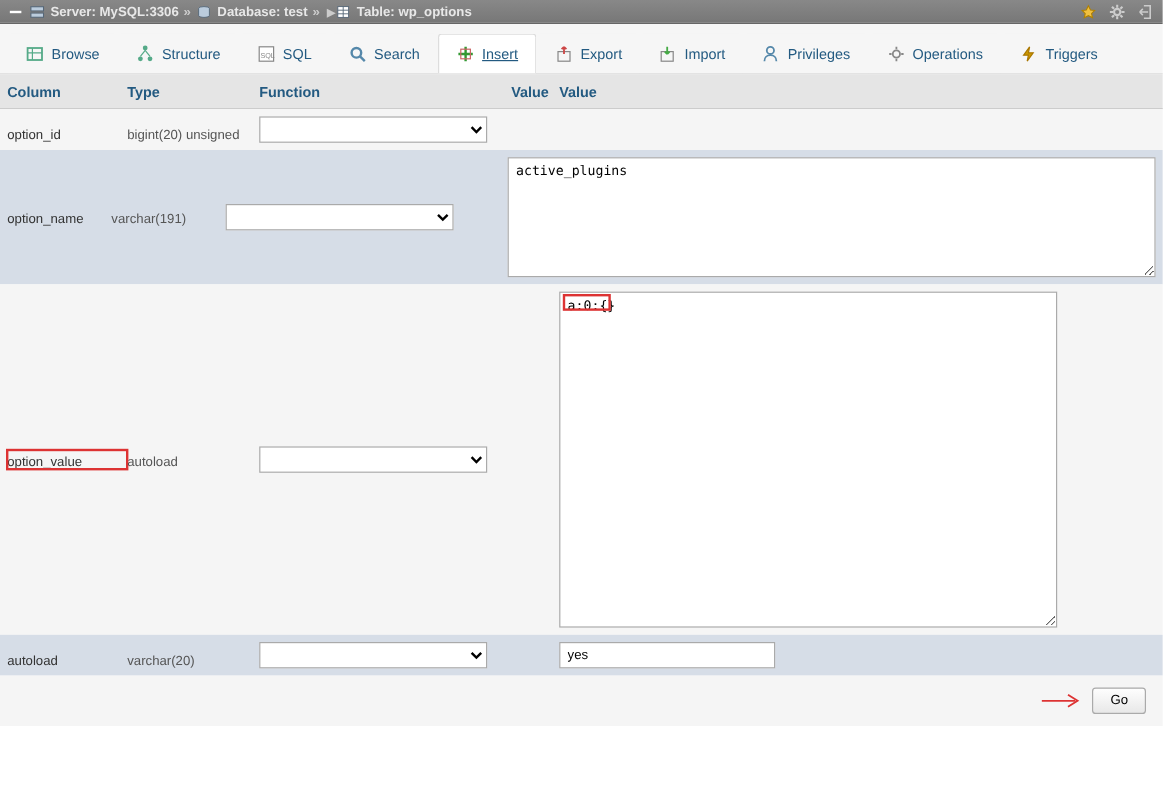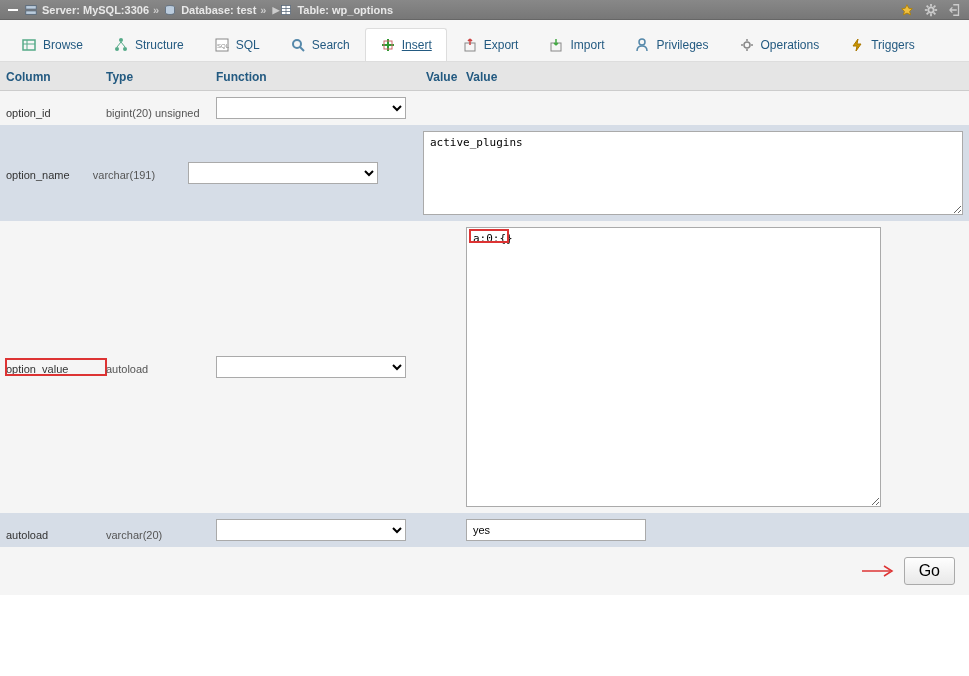--- a/index.html
+++ b/index.html
@@ -28,29 +28,29 @@
 
 .row { display: flex; align-items: flex-end; padding: 6px; }
 .row.odd { background: #f5f5f5; }
 .row.even { background: #d6dde7; }
 .row .c { display: flex; align-items: center; font-size: 11px; color: #333; }
 .row .c.col1 { padding-top: 4px; }
 .row .c.col2 { padding-top: 4px; color: #555; }
 .row .c.col3 select { width: 190px; height: 22px; border: 1px solid #aaa; background: #fff; font-size: 11px; }
 .row .c.col5 input[type=text] { width: 180px; height: 22px; border: 1px solid #aaa; padding: 2px 6px; font-size: 11px; }
 .row .c.col5 textarea { width: 540px; border: 1px solid #aaa; padding: 4px 6px; font-size: 11px; font-family: monospace; resize: both; }
-.row .c.col5 textarea.small { height: 84px; }
+.row .c.col5 textarea.small { height: 100px; }
 .row .c.col5 textarea.large { height: 280px; width: 415px; }
 
 .highlight-red { outline: 2px solid #d33; outline-offset: -1px; }
 .highlight-red-text { position: absolute; border: 2px solid #d33; padding: 0; pointer-events: none; }
 
 .footer { display: flex; justify-content: flex-end; align-items: center; padding: 10px 14px; background: #f5f5f5; gap: 8px; }
 .footer .arrow-svg { color: #d33; }
-.footer button { padding: 4px 14px; font-size: 16px; border: 1px solid #aaa; border-radius: 3px; background: linear-gradient(#fefefe,#e8e8e8); cursor: pointer; }
+.footer button { padding: 4px 14px; font-size: 11px; border: 1px solid #aaa; border-radius: 3px; background: linear-gradient(#fefefe,#e8e8e8); cursor: pointer; }
 
 .valwrap { position: relative; }
 </style>
 </head>
 <body>
 
 <div class="topbar">
   <span class="server-icon">
     <svg width="10" height="10" viewBox="0 0 10 10">
         <rect x="0" y="4" width="10" height="2" fill="#fff"></rect>

